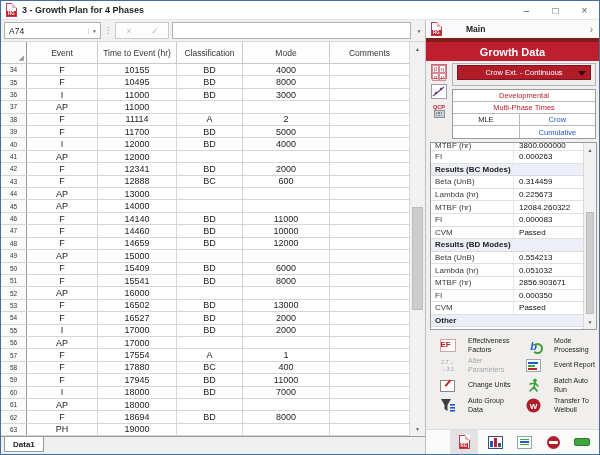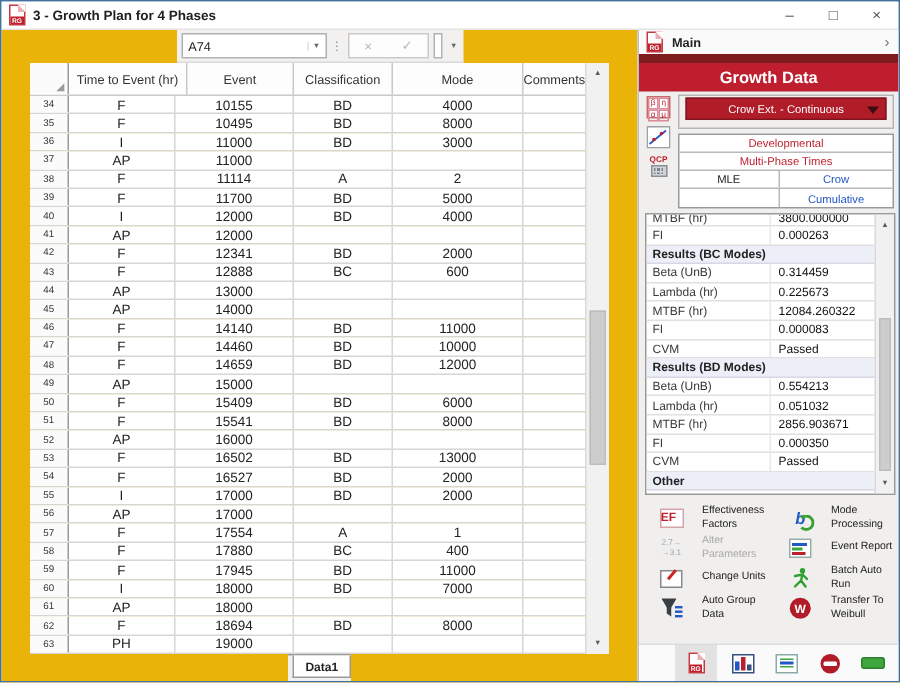--- a/index.html
+++ b/index.html
@@ -11,21 +11,21 @@
   .titlebar { height:19px; background:#fff; display:flex; align-items:center; padding-left:5px; border-bottom:1px solid #e4e4e4; flex:none; }
   .title-text { font-weight:bold; font-size:9px; color:#1f1f1f; margin-left:5px; flex:1; }
   .win-btns { display:flex; height:100%; }
   .win-btn { width:29px; display:flex; align-items:center; justify-content:center; color:#555; font-size:10px; }
   .rgdoc { width:11px; height:14px; background:#fff; border:1px solid #c23b44; position:relative; flex:none; display:inline-block; }
   .rgdoc::before { content:""; position:absolute; top:-1px; right:-1px; border:3px solid; border-color:#e9b0b4 transparent transparent #e9b0b4; border-width:0 5px 5px 0; border-right-color:#fff; border-bottom-color:#e9b0b4; }
   .rgdoc::after { content:"RG"; position:absolute; left:0; bottom:0; background:#c0202c; color:#fff; font-size:4.5px; font-weight:bold; padding:0 1px; line-height:5px; }
 
   
   .main-row { flex:1; display:flex; min-height:0; }
-  .left-col { flex:1; display:flex; flex-direction:column; min-width:0; background:#eab308;align-items:center; }
+  .left-col { flex:1; display:flex; flex-direction:column; min-width:0; background:#3b82f6; }
 
   
   .formula-bar { height:22px; background:#f2f1f0; display:flex; align-items:center; padding:2px 1px 2px 3px; gap:3px; border-bottom:1px solid #d9d9d9; flex:none; }
   .cellref { width:97px; height:17px; background:#fff; border:1px solid #b0b0b0; display:flex; align-items:center; }
   .cellref-text { flex:1; padding-left:4px; font-size:8.5px; }
   .cellref-caret { width:12px; border-left:1px solid #e0e0e0; color:#666; font-size:5px; text-align:center; }
   .dots { color:#8a8a8a; font-size:8px; letter-spacing:0; }
   .fx-group { height:17px; background:#fdfdfd; border:1px solid #c9c9c9; display:flex; }
   .fx-btn { width:26px; display:flex; align-items:center; justify-content:center; color:#b9b9b9; font-size:9px; }
   .formula-input { flex:1; height:17px; background:#fff; border:1px solid #b0b0b0; padding-left:4px; font-size:8.5px; }
@@ -53,21 +53,21 @@
   .sb-arrow { font-size:5px; color:#5a5a5a; padding:4px 0; }
   .vthumb { position:absolute; left:2px; right:2px; background:#cdcdcd; border:1px solid #bdbdbd; }
   .grid-thumb { top:42%; height:26%; }
 
   
   .sheet-tabs { height:18px; flex:none; background:#f0f0f0; border-top:1px solid #9a9a9a; display:flex; align-items:stretch; padding-left:3px; }
   .sheet-tab { background:#fff; border:1px solid #9a9a9a; border-top:none; padding:0 8px; display:flex; align-items:center; font-weight:bold; font-size:8px; color:#222; margin-bottom:2px; }
 
   
   .panel { width:174px; flex:none; display:flex; flex-direction:column; background:#f0efed; border-left:1px solid #bdbdbd; min-height:0; }
-  .panel-mainbar { height:22px; flex:none; background:#fafafa; border-bottom:6px solid #7f1d1d; display:flex; align-items:center; padding:0 6px 0 5px; gap:6px; }
+  .panel-mainbar { height:22px; flex:none; background:#fafafa; border-bottom:4px solid #7f1d1d; display:flex; align-items:center; padding:0 6px 0 5px; gap:24px; }
   .panel-mainbar .lbl { font-weight:bold; font-size:8.5px; color:#222; flex:1; }
   .chev { color:#777; font-size:10px; }
   .growth-bar { height:19px; flex:none; background:#be1e2d; color:#fff; font-weight:bold; font-size:11px; display:flex; align-items:center; justify-content:center; }
   .panel-content { flex:1; display:flex; flex-direction:column; min-height:0; }
 
   .upper { display:flex; flex:none; }
   .icon-strip { width:26px; flex:none; display:flex; flex-direction:column; align-items:center; gap:5px; padding-top:3px; }
   .upper-right { flex:1; padding:2px 3px 0 0; min-width:0; }
   .model-box { border:1px solid #b5b5b5; background:#f0efed; }
   .model-head { height:17px; display:flex; align-items:center; padding:0 5px; gap:4px; }
@@ -160,22 +160,22 @@
           <span class="fx-btn">✓</span>
         </div>
         <div class="formula-input"></div>
         <span class="fb-caret">▼</span>
       </div>
 
       <div class="grid">
         <div class="grid-cols">
           <div class="grid-header">
             <div class="gh-cell gh-corner w-num">◢</div>
+            <div class="gh-cell w-event">Event</div>
             <div class="gh-cell w-time">Time to Event (hr)</div>
-            <div class="gh-cell w-event">Event</div>
             <div class="gh-cell w-class">Classification</div>
             <div class="gh-cell w-mode">Mode</div>
             <div class="gh-cell w-comments">Comments</div>
           </div>
           <div class="grid-body">
               <div class="grid-row">
                 <div class="gc gc-num w-num">34</div>
                 <div class="gc w-event">F</div>
                 <div class="gc w-time">10155</div>
                 <div class="gc w-class">BD</div>

